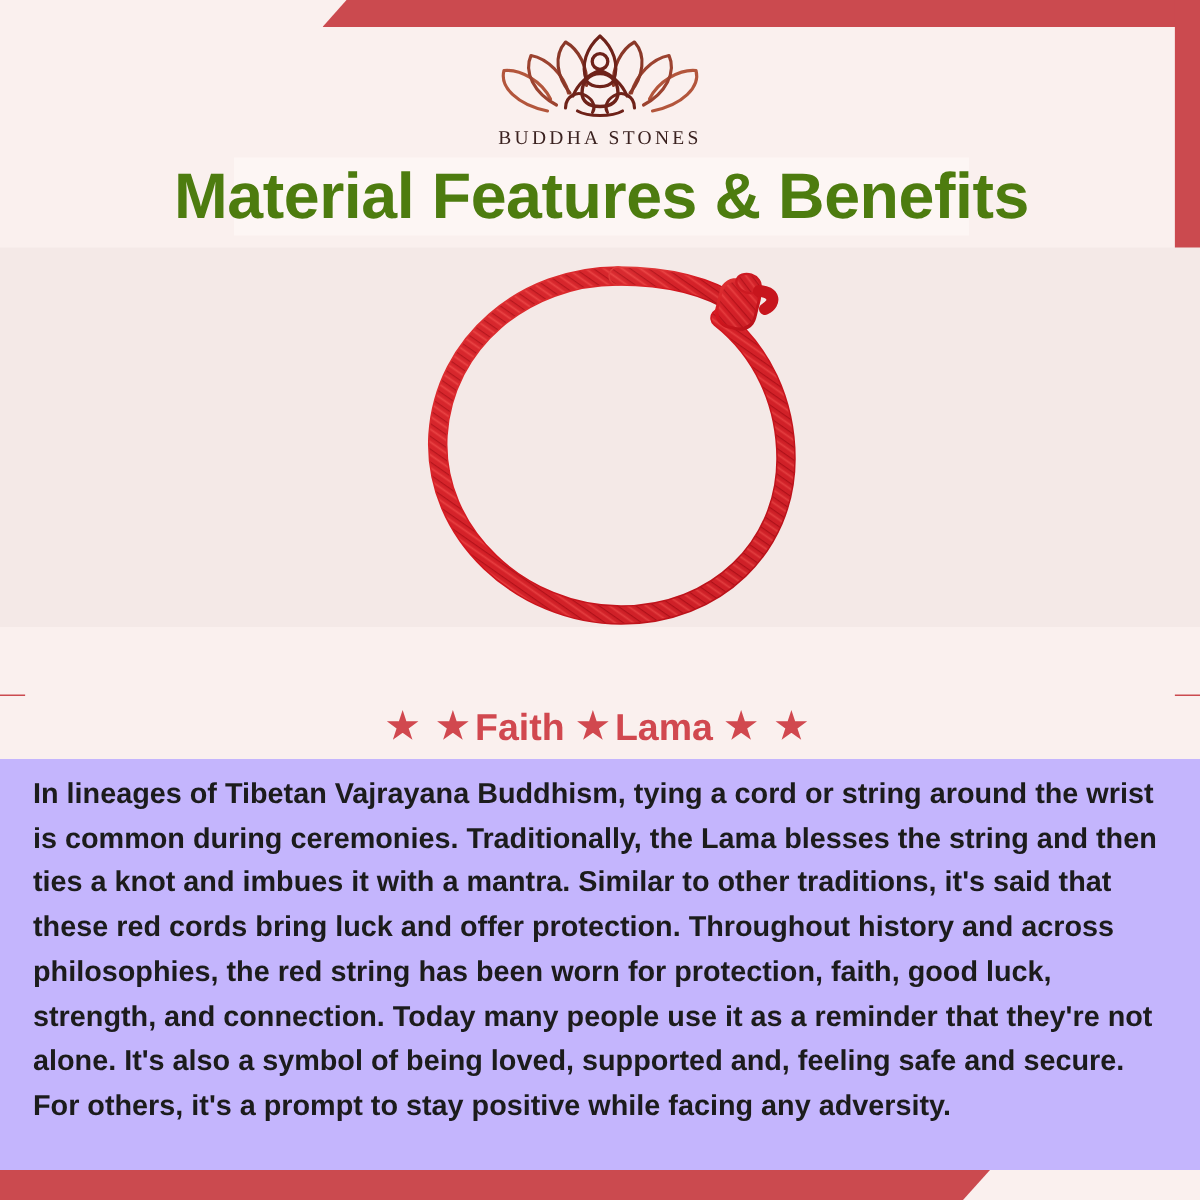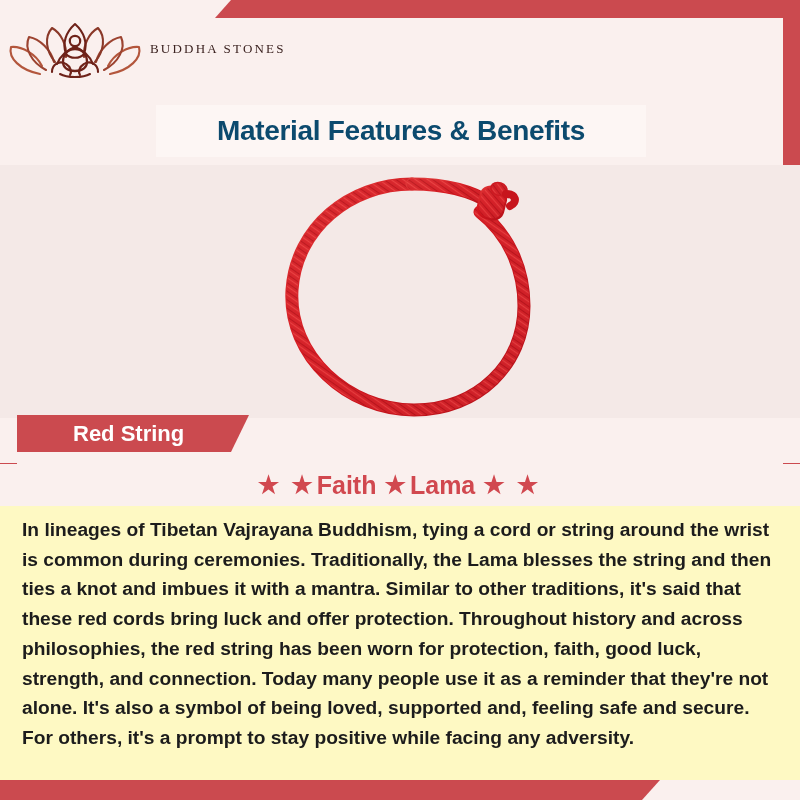--- a/index.html
+++ b/index.html
@@ -49,21 +49,21 @@
     width: 660px; height: 20px;
     background: #cb4a4f;
     clip-path: polygon(0 0, 100% 0, calc(100% - 18px) 100%, 0 100%);
   }
 
   
   .brand {
     position: absolute;
     top: 14px; left: 0; right: 0;
     display: flex;
-    flex-direction: row;
+    flex-direction: column;
     align-items: center;
     z-index: 5;
   }
   .brand-mark { width: 150px; height: 68px; display: block; }
   .brand-name {
     margin-top: 2px;
     font-family: "Liberation Serif", serif;
     font-size: 13px;
     letter-spacing: 2.2px;
     color: #3b2220;
@@ -74,22 +74,22 @@
   .title-banner {
     position: absolute;
     top: 105px; left: 156px;
     width: 490px; height: 52px;
     background: #fdf6f4;
     display: flex;
     align-items: center;
     justify-content: center;
   }
   .title-text {
-    color: #0c4a6e;
-    font-size: 28px;
+    color: #4d7c0f;
+    font-size: 43px;
     font-weight: bold;
     letter-spacing: -0.3px;
     white-space: nowrap;
   }
 
   
   .image-band {
     position: absolute;
     top: 165px; left: 0;
     width: 800px; height: 253px;
@@ -149,21 +149,21 @@
     line-height: 1;
     margin-right: 4px;
     color: #d1484f;
   }
 
   
   .body-block {
     position: absolute;
     top: 506px; left: 0;
     width: 800px; height: 274px;
-    background: #fef9c3;
+    background: #c4b5fd;
   }
   .body-text {
     position: absolute;
     top: 9px; left: 22px;
     width: 756px;
     color: #1c1c1c;
     font-size: 19.2px;
     line-height: 29.7px;
     font-weight: bold;
     text-align: left;
@@ -247,23 +247,20 @@
       <rect x="228" y="16" width="24" height="30" rx="10" fill="url(#braid)" opacity="0.7" transform="rotate(14 240 31)"></rect>
 
       <ellipse cx="247" cy="17" rx="9" ry="7" fill="#cc1a22" transform="rotate(18 247 17)"></ellipse>
       <ellipse cx="247" cy="17" rx="7.5" ry="5.5" fill="url(#braid)" opacity="0.7" transform="rotate(18 247 17)"></ellipse>
 
       <path d="M254 22 C 264 22, 266 30, 258 34" fill="none" stroke="#c7151d" stroke-width="8" stroke-linecap="round"></path>
     </svg>
   </div>
 
   <div class="label-band"></div>
-  <div class="label-tag">
-    <span class="label-tag-text">Red String</span>
-  </div>
 
   <div class="benefits">
     <span class="benefit">
       <span class="star">★</span>
     </span>
     <span class="benefit">
       <span class="star">★</span>
       <span>Faith</span>
     </span>
     <span class="benefit">

